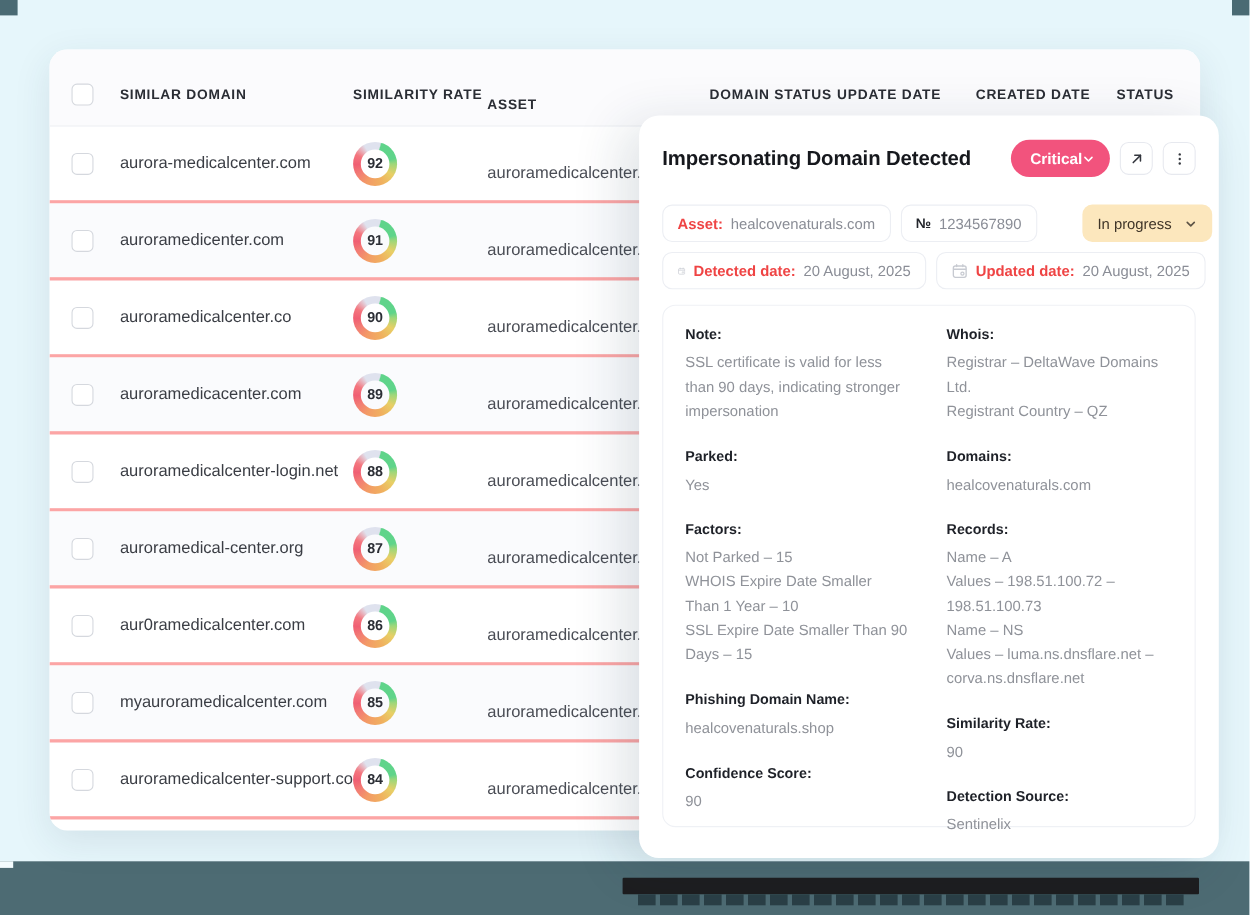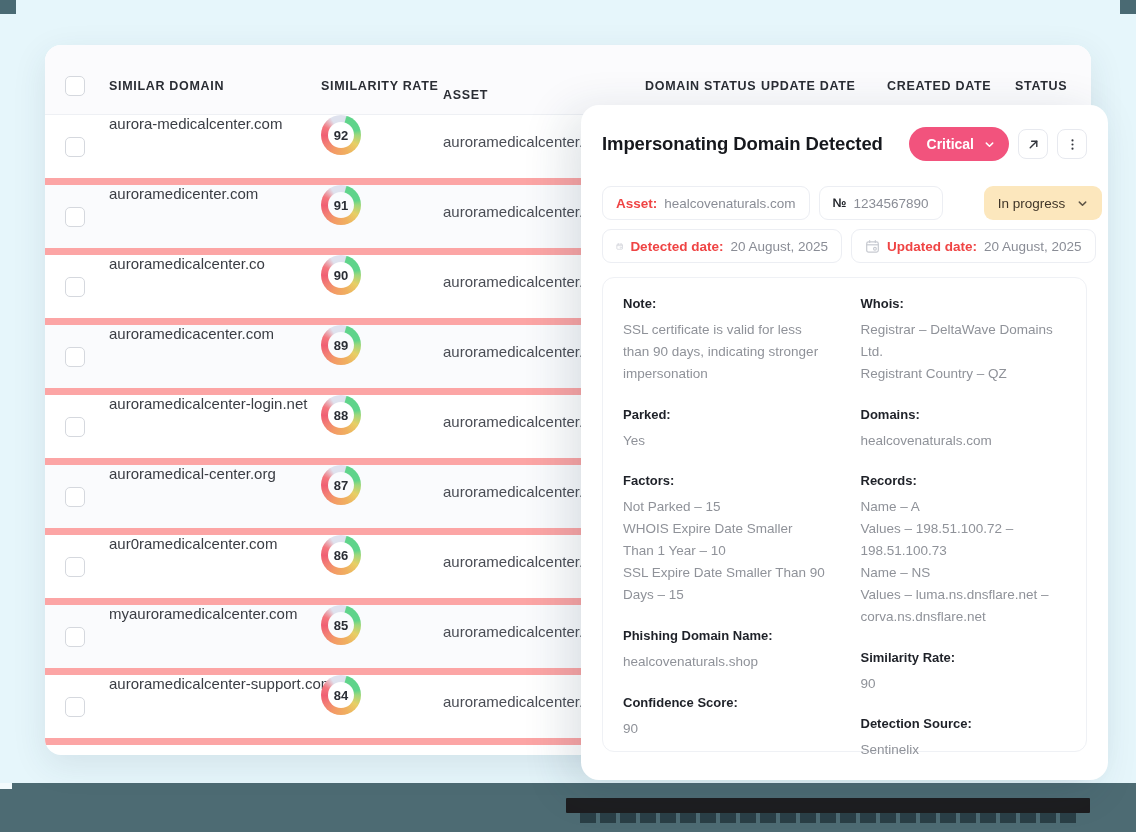--- a/index.html
+++ b/index.html
@@ -111,23 +111,24 @@
     width: 20px;
     height: 20px;
     border: 1.6px solid #d5d8de;
     border-radius: 5px;
     background: #fff;
     cursor: pointer;
   }
 
   .trow {
     display: flex;
+    align-items: center;
     height: 70px;
     padding: 0 0 0 20px;
-    border-bottom: 7px solid #fca5a5;
+    border-bottom: 3px solid #fca5a5;
   }
   .trow.alt { background: #fafbfd; }
 
   .cell-text {
     font-size: 15px;
     color: #3a3d44;
     white-space: nowrap;
   }
   .cell-muted {
     font-size: 15px;
@@ -201,21 +202,21 @@
     letter-spacing: -0.1px;
   }
   .panel-head-right {
     display: flex;
     align-items: center;
     gap: 9px;
   }
   .badge-critical {
     display: flex;
     align-items: center;
-    gap: 10px;
+    gap: 0;
     background: #f2537d;
     color: #ffffff;
     border-radius: 20px;
     padding: 9px 14px 9px 18px;
     font-size: 14px;
     font-weight: 600;
     cursor: pointer;
   }
   .icon-btn {
     width: 30px;

